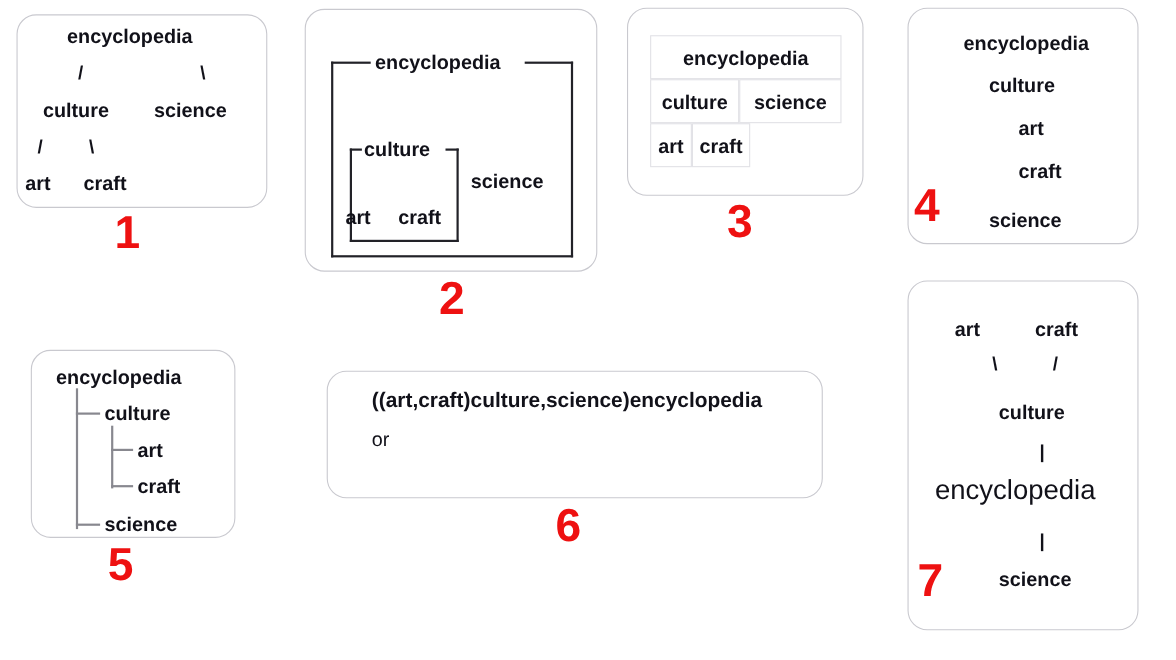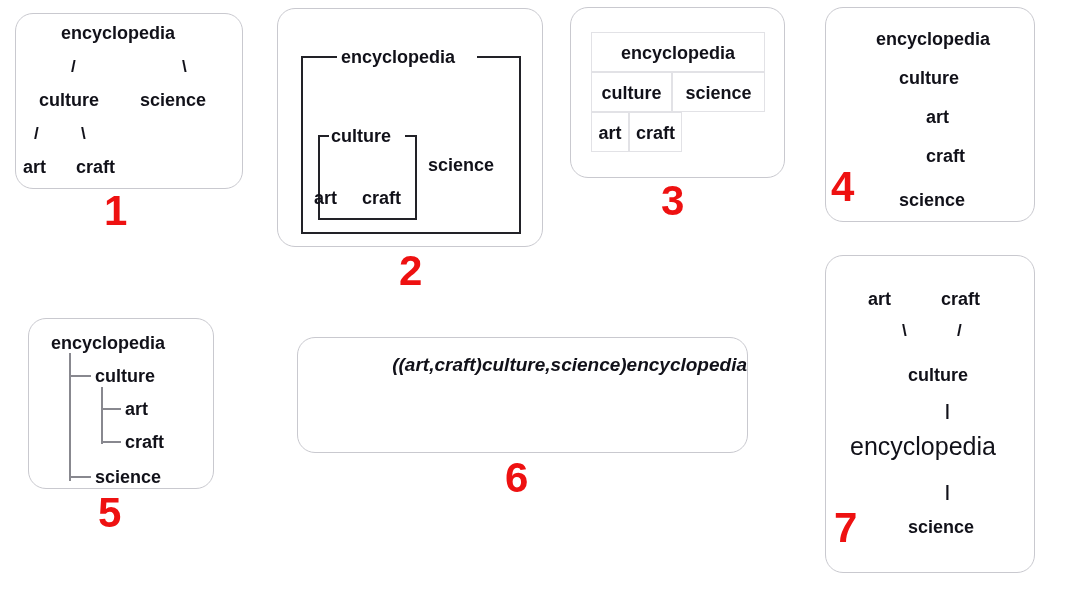--- a/index.html
+++ b/index.html
@@ -16,20 +16,21 @@
     font-family: "Liberation Sans", sans-serif;
     color: #111119;
   }
 
   .panel {
     position: absolute;
     box-sizing: border-box;
     background: #ffffff;
     border: 1.5px solid #c9c9cf;
     border-radius: 18px;
+    padding-left: 40px;
   }
 
   .num {
     position: absolute;
     color: #ee1111;
     font-family: "Liberation Sans", sans-serif;
     font-weight: bold;
     font-size: 42px;
     line-height: 1;
     letter-spacing: -0.5px;
@@ -171,24 +172,23 @@
   #p5 .h-sci  { left: 40px; top: 157px; width: 22px; }
   #p5 .v-sub  { left: 72px; top: 68px; height: 57px; }
   #p5 .h-art  { left: 72px; top: 89px; width: 20px; }
   #p5 .h-cra  { left: 72px; top: 122px; width: 20px; }
 
   
   #p6 { left: 297px; top: 337px; width: 451px; height: 116px; }
   #p6 .line {
     position: absolute;
     width: 100%;
-    text-align: right;
-    white-space: nowrap;
-    color: #111119;
-    font-style: italic;
+    text-align: left;
+    white-space: nowrap;
+    color: #111119;
   }
   #p6 .l1 { top: 16px;  font-weight: bold; font-size: 19px; }
   #p6 .l2 { top: 51px;  font-weight: normal; font-size: 18px; }
   #p6 .l3 { top: 81px;  font-weight: bold; font-size: 19px; }
 
   
   #p7 { left: 825px; top: 255px; width: 210px; height: 318px; }
   #p7 .e {
     position: absolute;
     white-space: nowrap;
@@ -277,20 +277,21 @@
   <span class="lbl root">encyclopedia</span>
   <span class="lbl cul">culture</span>
   <span class="lbl art">art</span>
   <span class="lbl cra">craft</span>
   <span class="lbl sci">science</span>
 </div>
 <span class="num" style="left:98px; top:492px;">5</span>
 
 <div class="panel" id="p6">
   <div class="line l1">((art,craft)culture,science)encyclopedia</div>
+  <div class="line l2">or</div>
 </div>
 <span class="num" style="left:505px; top:457px;">6</span>
 
 <div class="panel" id="p7">
   <span class="e art">art</span>
   <span class="e craft">craft</span>
   <span class="e bs">\</span>
   <span class="e fs">/</span>
   <span class="e cul">culture</span>
   <span class="e bar1">|</span>

